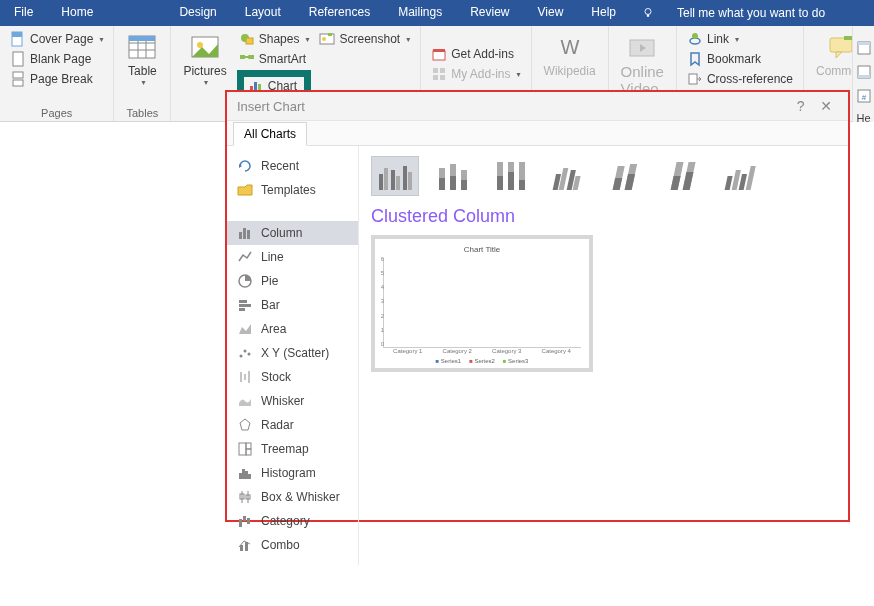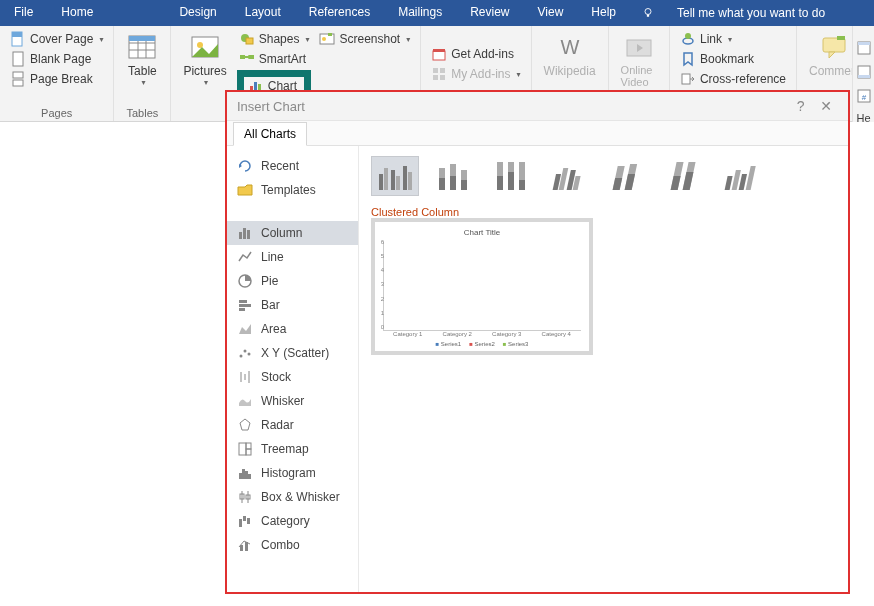--- a/index.html
+++ b/index.html
@@ -25,36 +25,36 @@
 .dd { font-size: 8px; color: #666; margin-left: 2px; }
 .greyed { color: #b0b0b0; }
 .chartbtn { border: 7px solid #0f766e; padding: 1px 4px; }
 
 
 .thinstrip { position: absolute; right: 0; top: 26px; width: 22px; height: 96px; background: #f3f3f3; border-left: 1px solid #e1e1e1; display: flex; flex-direction: column; gap: 8px; padding-top: 14px; align-items: center; }
 .thinstrip .ic { width: 16px; height: 16px; }
 .strip-lbl { font-size: 11px; color: #3b3b3b; writing-mode: horizontal-tb; }
 
 
-.dialog { position: absolute; left: 225px; top: 90px; width: 625px; height: 504px; border: 2px solid #e03030; background: #fff; display: flex; flex-direction: column; }
+.dialog { position: absolute; left: 225px; top: 90px; width: 625px; height: 432px; border: 2px solid #e03030; background: #fff; display: flex; flex-direction: column; }
 .dlg-title { display: flex; justify-content: space-between; align-items: center; background: #f3f3f3; border-bottom: 1px solid #e5e5e5; padding: 6px 10px; font-size: 13px; color: #8a8a8a; }
 .dlg-title .tbtn { color: #888; font-size: 14px; padding: 2px 6px; cursor: pointer; }
 .dlg-tabs { background: #fafafa; border-bottom: 1px solid #e1e1e1; padding: 0 6px; }
 .dlg-tab { display: inline-block; background: #fff; border: 1px solid #d6d6d6; border-bottom: 1px solid #fff; padding: 4px 10px; font-size: 12px; position: relative; top: 1px; }
 .dlg-body { flex: 1; display: flex; }
 .catlist { width: 132px; border-right: 1px solid #e9e9e9; padding: 8px 0; }
 .cat { display: flex; align-items: center; gap: 8px; padding: 4px 10px; font-size: 12px; color: #444; cursor: pointer; }
 .cat.selected { background: #d8dce2; margin-top: 19px; }
 .cat .ic { width: 16px; height: 16px; flex-shrink: 0; }
 .main { flex: 1; padding: 10px 12px; }
 .subtypes { display: flex; gap: 10px; margin-bottom: 10px; }
 .subtype { width: 48px; height: 40px; border: 1px solid transparent; display: flex; align-items: center; justify-content: center; cursor: pointer; }
 .subtype.sel { background: #d8dce2; border: 1px solid #c6c9ce; }
 .subtype svg { width: 40px; height: 32px; }
-.preview-title { font-size: 11px; color: #c2410c; }
+.preview-title { font-size: 18px; color: #8b5cf6; margin-bottom: 8px; }
 .preview { width: 222px; border: 4px solid #d7d7d7; padding: 6px 8px 4px; }
 .preview-inner-title { text-align: center; font-size: 8px; color: #555; }
 .axis { position: relative; height: 90px; margin-top: 4px; border-left: 1px solid #ccc; border-bottom: 1px solid #ccc; }
 .ticks { position: absolute; left: -10px; top: -2px; bottom: 0; width: 10px; display: flex; flex-direction: column; justify-content: space-between; font-size: 6px; color: #888; text-align: right; }
 .bars { position: absolute; left: 0; right: 0; bottom: 0; top: 0; display: flex; align-items: flex-end; }
 .cluster { flex: 1; display: flex; justify-content: center; align-items: flex-end; gap: 1px; }
 .bar { width: 8px; }
 .s1 { background: #4a7ebb; }
 .s2 { background: #d9534f; }
 .s3 { background: #8bbf4f; }
@@ -222,21 +222,21 @@
     </div>
     <div class="group-label">&nbsp;</div>
   </div>
 
   <div class="group">
     <div class="bigbtn greyed">
       <svg class="ic" viewBox="0 0 32 32">
           <rect x="4" y="8" width="24" height="16" fill="#ddd" stroke="#bbb"></rect>
           <polygon points="14,12 14,20 20,16" fill="#bbb"></polygon>
         </svg>
-      <span style="font-size:11px;line-height:1.1">Online Video</span>
+      <span style="font-size:15px;line-height:1.1">Online Video</span>
     </div>
     <div class="group-label">&nbsp;</div>
   </div>
 
   <div class="group">
     <div class="vstack">
       <div class="ritem">
           <svg class="ic" viewBox="0 0 16 16">
             <ellipse cx="8" cy="10" rx="5" ry="3" fill="none" stroke="#4a7ebb" stroke-width="1.5"></ellipse>
             <circle cx="8" cy="5" r="3" fill="#8bbf4f"></circle>

